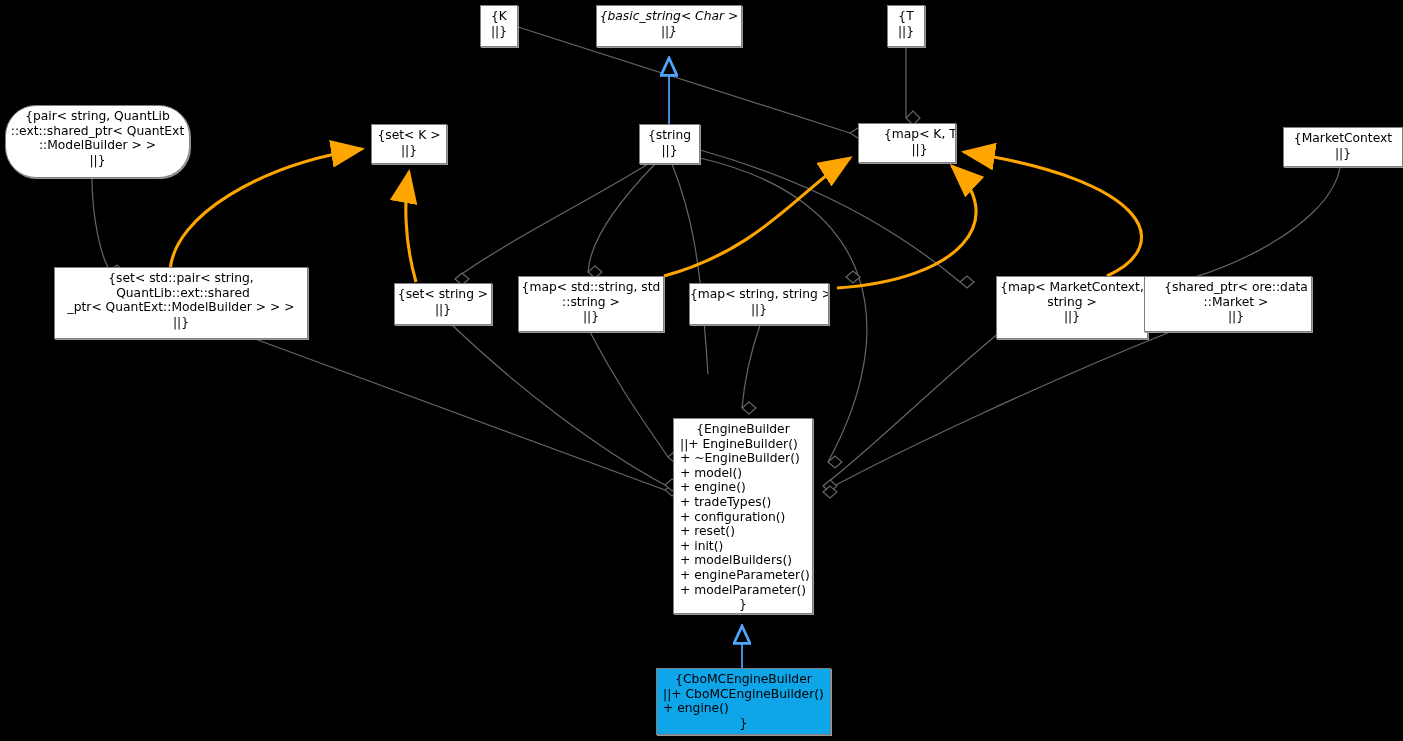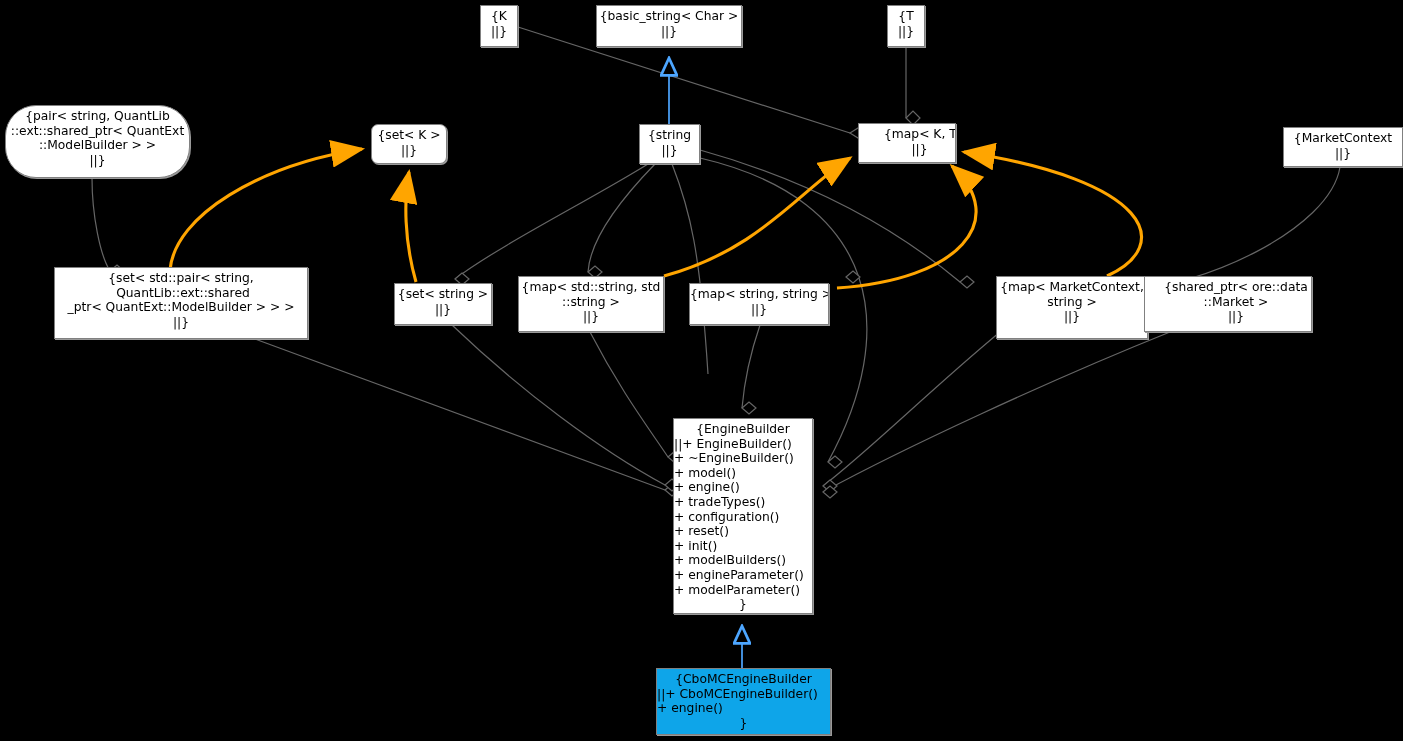--- a/index.html
+++ b/index.html
@@ -4,21 +4,21 @@
 <style>
   html,body{margin:0;padding:0;background:#000;}
   #stage{position:relative;width:1403px;height:741px;background:#000;overflow:hidden;
          font-family:"DejaVu Sans","Liberation Sans",sans-serif;}
   #edges{position:absolute;left:0;top:0;width:1403px;height:741px;}
   .node{position:absolute;box-sizing:border-box;background:#fff;border:1px solid #808080;
         box-shadow:1px 1px 0 0 #9a9a9a;color:#000;text-align:center;
         font-size:12.3px;line-height:14.6px;white-space:pre;overflow:hidden;z-index:5;}
   .node.gray{background:#0ea5e9;}
   .node .ttl{display:block;}
-  .node .mem{display:block;text-align:left;}
+  .node .mem{display:block;text-align:left;padding-left:6px;}
   .node .close{display:block;text-align:center;}
   .pad{padding-top:3px;}
 </style>
 </head>
 <body>
 
 <div id="stage">
 
   <svg id="edges" viewBox="0 0 1403 741" xmlns="http://www.w3.org/2000/svg">
     <defs>
@@ -97,23 +97,23 @@
     <g stroke="#4da6ff" fill="none" stroke-width="1.7" marker-end="url(#triBlue)">
       <path d="M669,124 L669,58"></path>
       <path d="M742,668 L742,626"></path>
     </g>
   </svg>
 
 <div class="node" style="left: 5px; top: 105px; width: 185px; height: 73px; border-radius: 31px;"><div class="pad"><span class="ttl">{pair&lt; string, QuantLib
 ::ext::shared_ptr&lt; QuantExt
 ::ModelBuilder &gt; &gt;</span><span class="close">||}</span></div></div>
     <div class="node" style="left: 480px; top: 5px; width: 38px; height: 42px;"><div class="pad"><span class="ttl">{K</span><span class="close">||}</span></div></div>
-    <div class="node" style="left: 596px; top: 5px; width: 146px; height: 42px;"><div class="pad"><span class="ttl">{basic_string&lt; Char &gt;</span><span class="close">||}</span></div></div>
+    <div class="node" style="left: 596px; top: 5px; width: 146px; height: 42px; font-style: italic;"><div class="pad"><span class="ttl">{basic_string&lt; Char &gt;</span><span class="close">||}</span></div></div>
     <div class="node" style="left: 887px; top: 5px; width: 38px; height: 42px;"><div class="pad"><span class="ttl">{T</span><span class="close">||}</span></div></div>
-    <div class="node" style="left: 371px; top: 124px; width: 76px; height: 40px; border-radius: 7px;"><div class="pad"><span class="ttl">{set&lt; K &gt;</span><span class="close">||}</span></div></div>
+    <div class="node" style="left: 371px; top: 124px; width: 76px; height: 40px;"><div class="pad"><span class="ttl">{set&lt; K &gt;</span><span class="close">||}</span></div></div>
     <div class="node" style="left: 639px; top: 124px; width: 61px; height: 40px;"><div class="pad"><span class="ttl">{string</span><span class="close">||}</span></div></div>
     <div class="node" style="left: 858px; top: 123px; width: 98px; height: 40px; padding-left: 25px;"><div class="pad"><span class="ttl">{map&lt; K, T &gt;</span><span class="close">||}</span></div></div>
     <div class="node" style="left: 1283px; top: 127px; width: 120px; height: 40px;"><div class="pad"><span class="ttl">{MarketContext</span><span class="close">||}</span></div></div>
     <div class="node" style="left: 54px; top: 267px; width: 254px; height: 72px;"><div class="pad"><span class="ttl">{set&lt; std::pair&lt; string,
  QuantLib::ext::shared
 _ptr&lt; QuantExt::ModelBuilder &gt; &gt; &gt;</span><span class="close">||}</span></div></div>
     <div class="node" style="left: 394px; top: 283px; width: 98px; height: 42px;"><div class="pad"><span class="ttl">{set&lt; string &gt;</span><span class="close">||}</span></div></div>
     <div class="node" style="left: 518px; top: 276px; width: 146px; height: 56px;"><div class="pad"><span class="ttl">{map&lt; std::string, std
 ::string &gt;</span><span class="close">||}</span></div></div>
     <div class="node" style="left: 689px; top: 283px; width: 140px; height: 42px;"><div class="pad"><span class="ttl">{map&lt; string, string &gt;</span><span class="close">||}</span></div></div>

